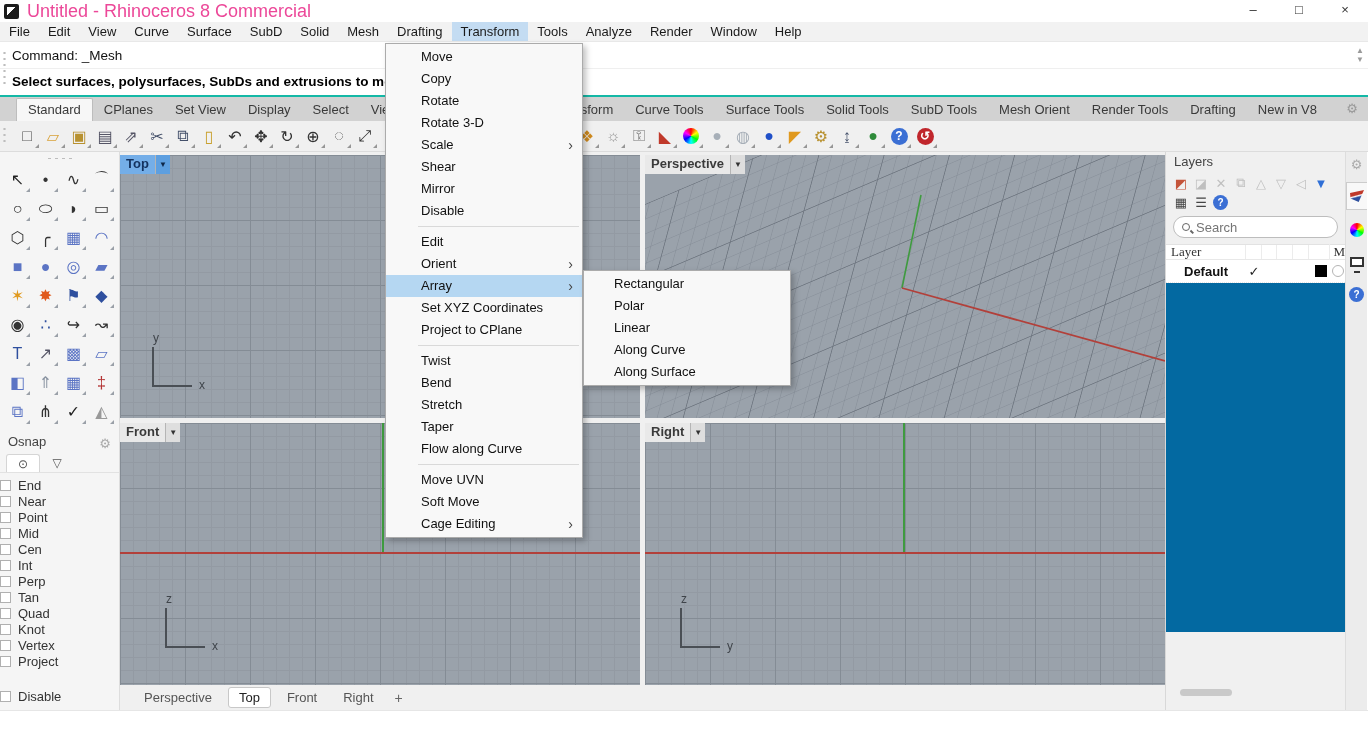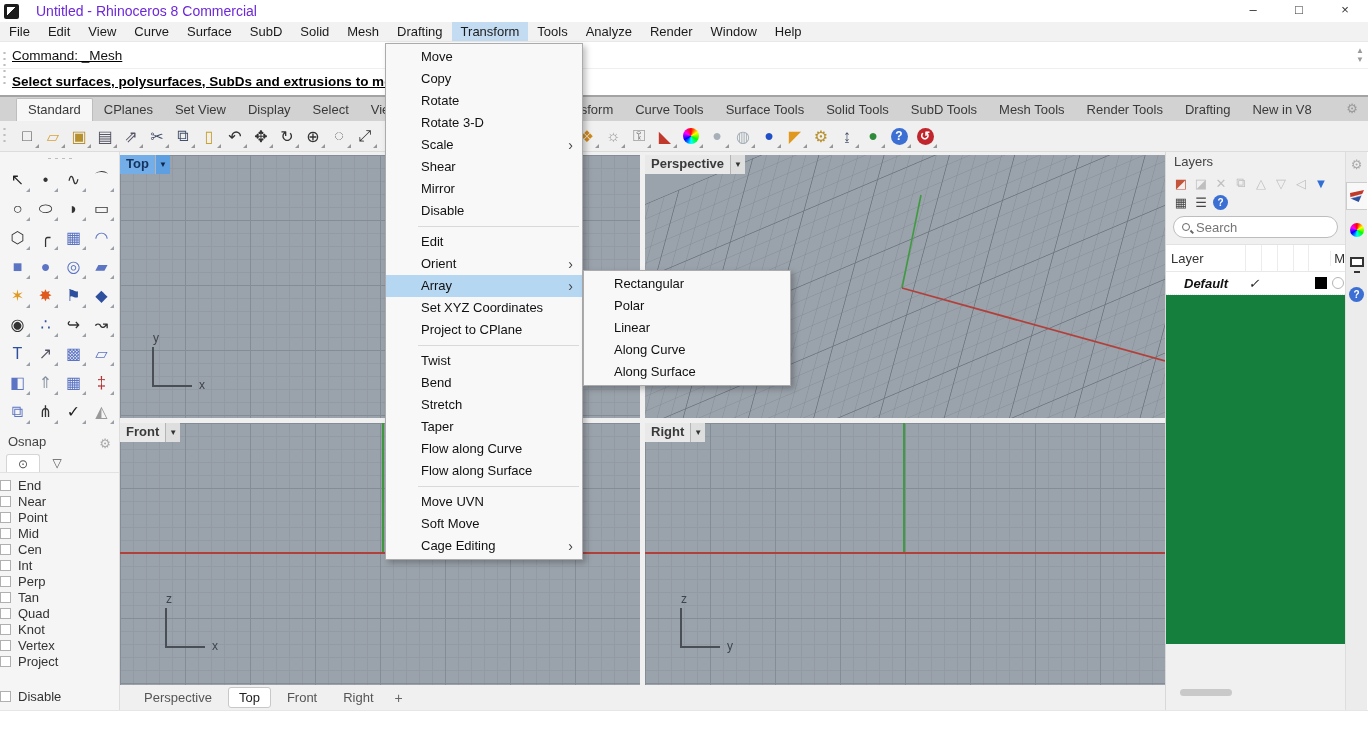--- a/index.html
+++ b/index.html
@@ -5,31 +5,31 @@
   * { margin:0; padding:0; box-sizing:border-box; }
   html,body { width:1368px; height:730px; overflow:hidden;
     font-family:"Liberation Sans", sans-serif; background:#fff; }
   #stage { position:relative; width:1368px; height:730px; background:#fff; }
 
   
   #titlebar { height:22px; display:flex; align-items:center; background:#ffffff; padding-left:4px; }
   .app-ic { width:15px; height:15px; background:#1c1c1c; border-radius:2px; position:relative; }
   .app-ic::after { content:""; position:absolute; left:3px; top:3px; width:9px; height:9px;
     background:linear-gradient(135deg,#fff 45%,#1c1c1c 45%); }
-  #titlebar .ttl { margin-left:17px; font-size:14px; color:#6d28d9; }
+  #titlebar .ttl { margin-left:8px; font-size:18px; color:#ec4899; }
   #wctrl { margin-left:auto; display:flex; }
   .wbtn { width:46px; height:22px; text-align:center; line-height:20px; font-size:13px; color:#333; }
 
   
   #menubar { height:20px; background:#f2f2f2; display:flex; font-size:13px; border-bottom:1px solid #e8e8e8; }
   .mb-item { padding:0 9px; line-height:19px; color:#1a1a1a; }
   .mb-item.active { background:#c4dcf2; }
 
   
-  #cmd { height:55px; background:#fff; border-bottom:2px solid #a3a3a3; position:relative;text-decoration:underline; }
+  #cmd { height:55px; background:#fff; border-bottom:2px solid #14b8a6; position:relative; }
   .cmd-line1 { height:27px; line-height:27px; padding-left:12px; font-size:13.5px; color:#111;
     border-bottom:1px solid #efefef; }
   .cmd-line2 { height:26px; line-height:26px; padding-left:12px; font-size:13.5px; font-weight:bold; color:#000; }
   .vdots { position:absolute; left:2px; width:5px; background-image:radial-gradient(#bdbdbd 1px, transparent 1.2px);
     background-size:5px 6px; }
   #cmd .vdots { top:8px; bottom:8px; }
   .cmd-scroll { position:absolute; right:4px; top:4px; color:#9a9a9a; font-size:8px; line-height:9px; text-align:center; }
 
   
   #tabrow { height:24px; background:#d2d2d2; display:flex; align-items:flex-end; font-size:13px;
@@ -127,27 +127,27 @@
   .lp-ic.round { background:#3b6fd4; color:#fff; border-radius:50%; width:15px; height:15px;
     line-height:15px; font-size:10px; font-weight:bold; }
   .lp-search { margin:5px 7px 6px; height:22px; border:1px solid #bdbdbd; border-radius:11px;
     background:#fff; display:flex; align-items:center; padding:0 8px; }
   .glass { width:8px; height:8px; border:1.6px solid #666; border-radius:50%; position:relative;
     margin-right:6px; flex:none; }
   .glass::after { content:""; position:absolute; left:7px; top:7px; width:4px; height:1.6px;
     background:#666; transform:rotate(45deg); }
   .lp-search input { border:none; outline:none; width:100%; font-size:13px;
     font-family:"Liberation Sans",sans-serif; color:#333; background:transparent; }
-  .lp-head { display:flex; height:28px; background:#fff; border-top:1px solid #e2e2e2;
-    border-bottom:1px solid #e8e8e8; color:#333; align-items:center; }
+  .lp-head { display:flex; height:16px; background:#fff; border-top:1px solid #e2e2e2;
+    border-bottom:1px solid #e8e8e8; color:#333; align-items:center;font-family:Liberation Serif, serif; }
   .lh-name { width:80px; padding-left:5px; }
   .lh-c { width:16px; height:100%; border-left:1px solid #ececec; }
   .lh-sw { width:22px; height:100%; border-left:1px solid #ececec; }
   .lh-m { flex:1; border-left:1px solid #ececec; padding-left:3px; }
-  .lp-body { background:#15803d; height:372px;font-style:italic; }
+  .lp-body { background:#0369a1; height:372px; }
   .lp-row { display:flex; height:23px; background:#fff; border-bottom:1px dotted #e6e6e6;
     align-items:center; font-weight:bold; color:#111; }
   .lr-name { width:80px; padding-left:18px; }
   .lr-c { width:16px; text-align:center; font-weight:normal; }
   .lr-c.cur::after { content:"✓"; font-size:13px; color:#222; }
   .lr-cgap { width:48px; }
   .lr-sw { width:22px; display:flex; justify-content:center; }
   .lr-sw .sw { width:12px; height:12px; }
   .lr-mat { flex:1; display:flex; }
   .lr-mat .matcirc { width:12px; height:12px; border:1px solid #b5b5b5; border-radius:50%; background:#fff; }
@@ -266,21 +266,21 @@
         <span class="tab">Transform</span>
 
         <span class="tab">Curve Tools</span>
 
         <span class="tab">Surface Tools</span>
 
         <span class="tab">Solid Tools</span>
 
         <span class="tab">SubD Tools</span>
 
-        <span class="tab">Mesh Tools</span>
+        <span class="tab">Mesh Orient</span>
 
         <span class="tab">Render Tools</span>
 
         <span class="tab">Drafting</span>
 
         <span class="tab">New in V8</span>
       </div>
     <span class="row-gear">⚙</span>
   </div>
 
@@ -885,24 +885,20 @@
       <div class="mitem">
         <span>Taper</span>
         
       </div>
 
       <div class="mitem">
         <span>Flow along Curve</span>
         
       </div>
 
-      <div class="mitem">
-        <span>Flow along Surface</span>
-        
-      </div>
 
       <div class="mitem sep">
         
         
       </div>
 
 
       <div class="mitem">
         <span>Move UVN</span>
         

